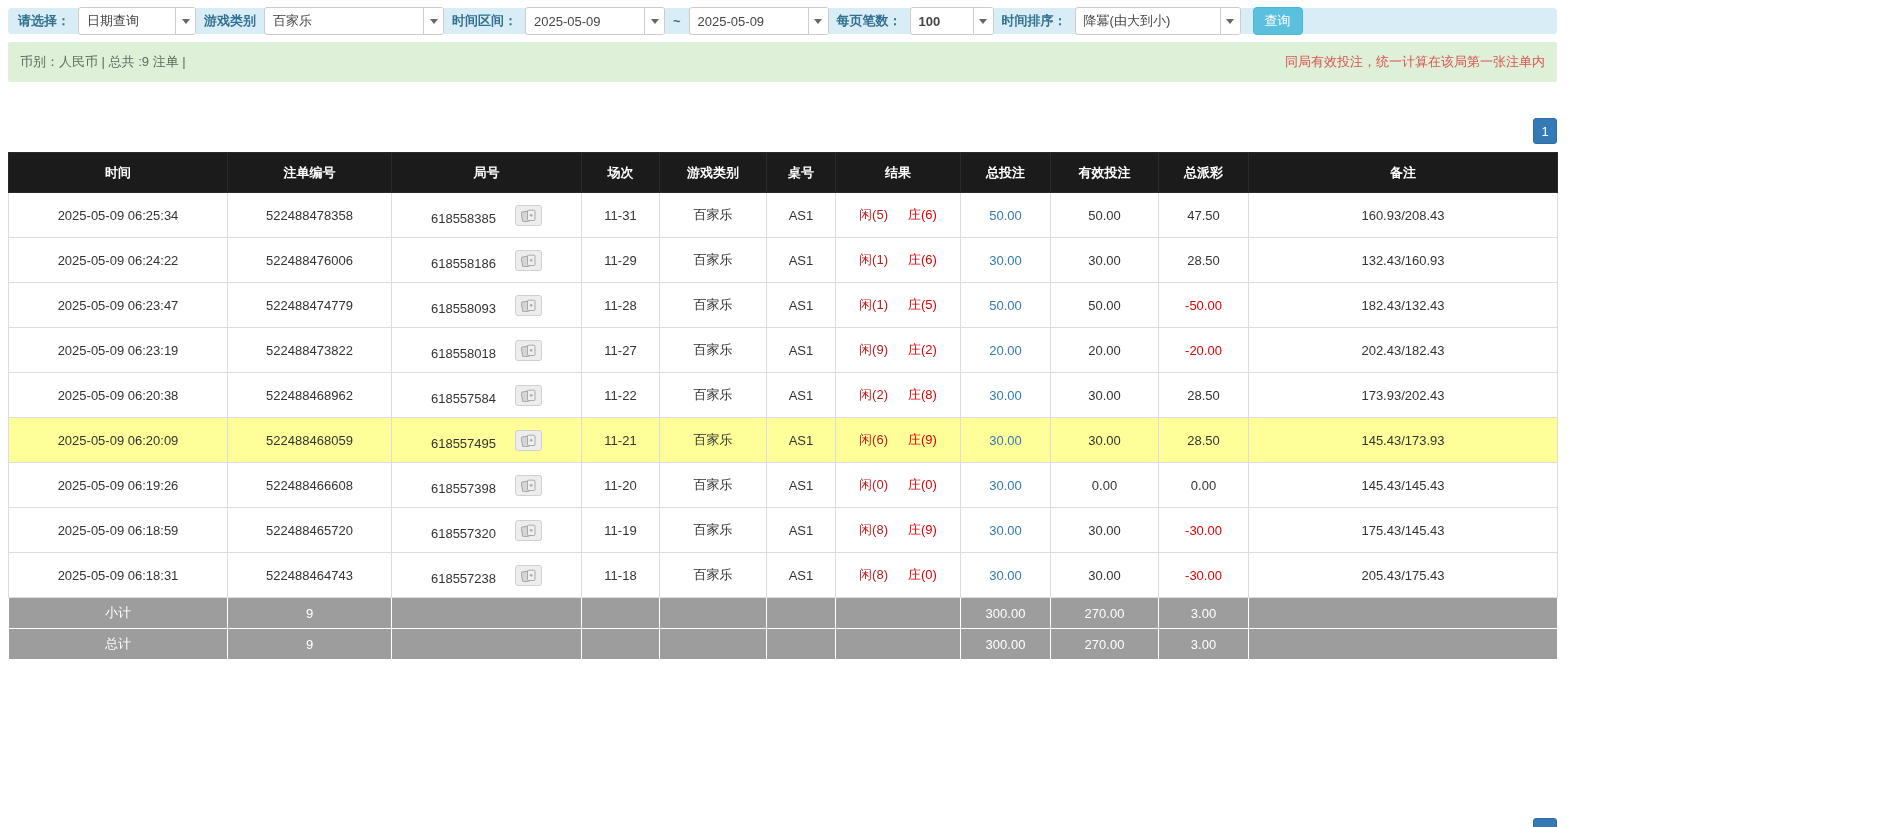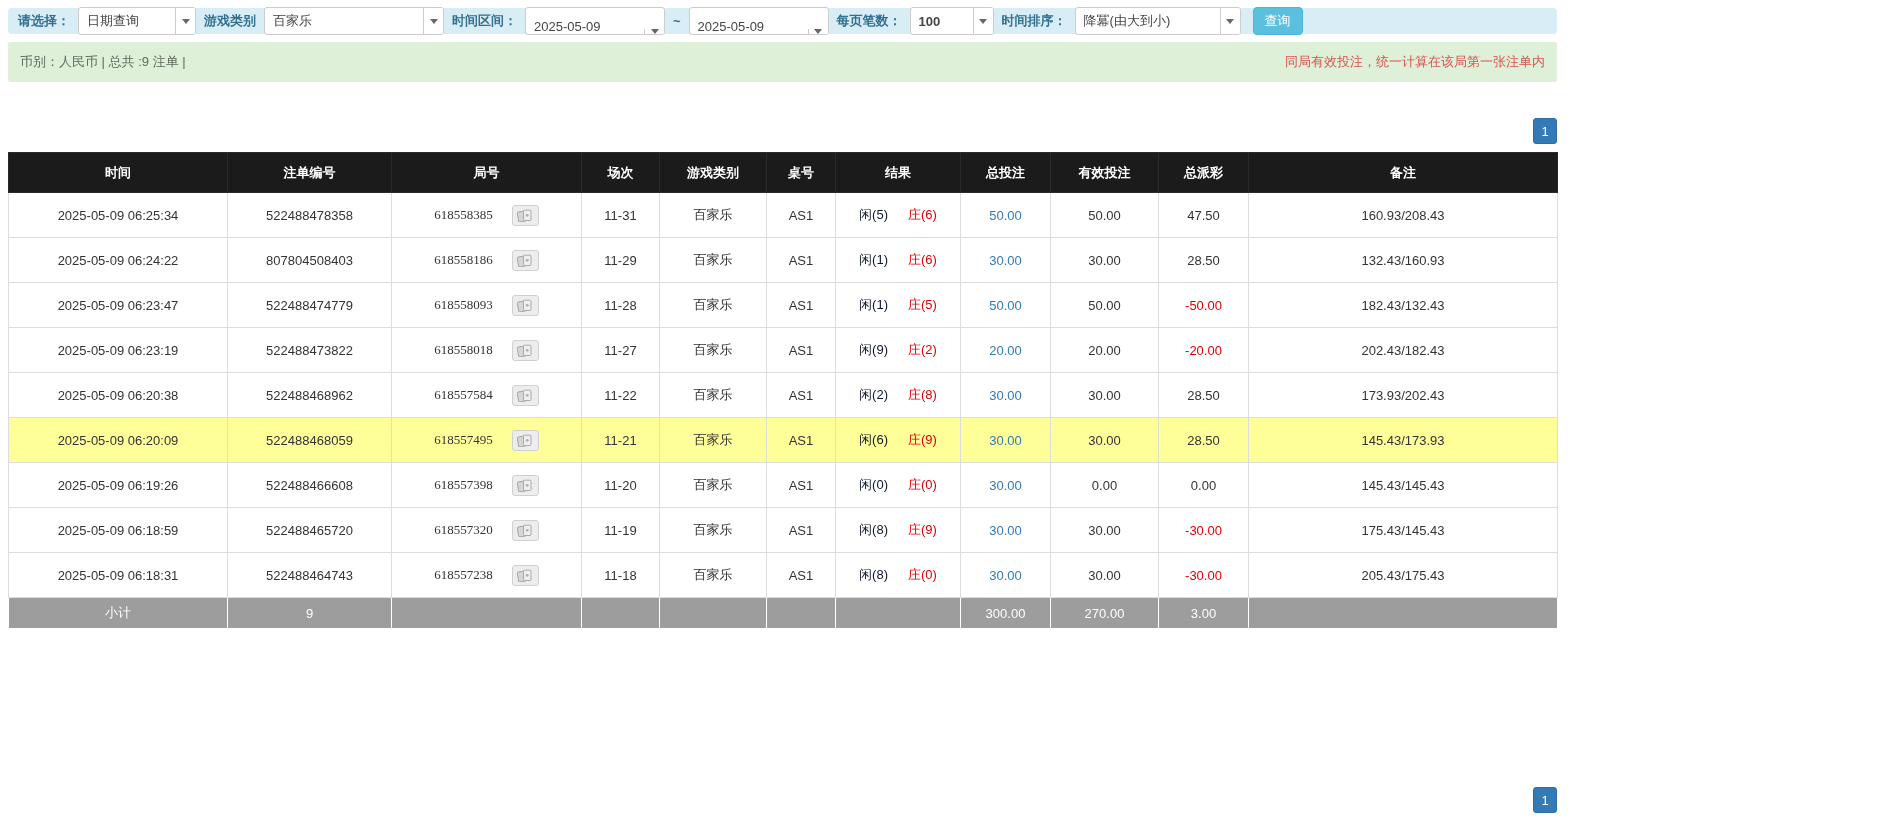--- a/index.html
+++ b/index.html
@@ -14,21 +14,21 @@
   }
   .flabel { color: #31708f; font-weight: bold; white-space: nowrap; }
   .tilde { color: #31708f; font-weight: bold; }
   .select {
     background: #fff; border: 1px solid #ccc; border-radius: 3px; height: 28px;
     display: flex; align-items: stretch; cursor: pointer; overflow: hidden;
   }
   .sel-val { flex: 1; display: flex; align-items: center; padding: 0 8px; color: #444; white-space: nowrap; }
   .caret-box { width: 20px; border-left: 1px solid #ccc; display: flex; align-items: center; justify-content: center; background: #fff; }
   .caret { width: 0; height: 0; border-left: 4px solid transparent; border-right: 4px solid transparent; border-top: 5px solid #666; }
-  .w118 { width: 118px; } .w180 { width: 180px; } .w140 { width: 140px; align-items: flex-end; } .w84 { width: 84px; font-weight: bold; } .w166 { width: 166px; }
+  .w118 { width: 118px; } .w180 { width: 180px; } .w140 { width: 140px; } .w84 { width: 84px; font-weight: bold; } .w166 { width: 166px; }
   .query-btn {
     background: #5bc0de; border: 1px solid #46b8da; color: #fff; border-radius: 4px;
     height: 28px; padding: 0 11px; font-size: 13px; cursor: pointer; margin-left: 4px;
     font-family: inherit;
   }
 
   
   .info-bar {
     background: #dff0d8; margin-top: 8px; border-radius: 2px;
     display: flex; justify-content: space-between; align-items: center; padding: 11px 12px;
@@ -48,27 +48,27 @@
   table { border-collapse: collapse; table-layout: fixed; width: 1549px; }
   thead th {
     background: #1b1b1b; color: #fff; font-weight: bold; font-size: 13px;
     height: 40px; text-align: center; border: 1px solid #2a2a2a;
   }
   tbody td {
     background: #fff; border: 1px solid #ddd; height: 45px;
     text-align: center; font-size: 13px; color: #333; vertical-align: middle;
   }
   tr.highlight td { background: #ffff99; }
-  .round-wrap { display: inline-flex; align-items: center; gap: 19px; font-family: Liberation Serif, serif; }
+  .round-wrap { display: inline-flex; align-items: flex-end; gap: 19px; }
   .icon-btn {
     display: inline-flex; align-items: center; justify-content: center;
     width: 27px; height: 21px; background: #ededed; border: 1px solid #d0d0d0;
     border-radius: 3px; cursor: pointer;
   }
-  .res-player { color: #0f172a; margin-right: 20px; }
+  .res-player { color: #b91c1c; margin-right: 20px; }
   .res-banker { color: #dd0000; }
   .bet-link { color: #337ab7; text-decoration: none; cursor: pointer; }
   .neg { color: #dd0000; }
   tfoot td {
     background: #9d9d9d; color: #fff; height: 31px; text-align: center;
     border: 1px solid #fff; font-size: 13px;
   }
 </style>
 </head>
 <body>
@@ -193,21 +193,21 @@
     </td>
     <td>50.00</td>
     <td>
       <span>47.50</span>
     </td>
     <td>160.93/208.43</td>
   </tr>
 
   <tr>
     <td>2025-05-09 06:24:22</td>
-    <td>807804508403</td>
+    <td>522488476006</td>
     <td>
       <span class="round-wrap">
         <span>618558186</span>
         <span class="icon-btn">
           <svg width="16" height="13" viewBox="0 0 16 13">
             <g transform="rotate(-10 5 8)">
               <rect x="1" y="2.5" width="7.5" height="10" rx="1" fill="#d6d6d6" stroke="#9a9a9a" stroke-width="0.8"></rect>
             </g>
             <rect x="6.5" y="1.2" width="7.5" height="10.3" rx="1" fill="#efefef" stroke="#9a9a9a" stroke-width="0.8"></rect>
             <circle cx="10.2" cy="6.3" r="1.4" fill="#b0b0b0"></circle>
@@ -469,20 +469,33 @@
         <td></td>
         <td></td>
         <td></td>
         <td></td>
         <td></td>
         <td>300.00</td>
         <td>270.00</td>
         <td>3.00</td>
         <td></td>
       </tr>
+      <tr>
+        <td>总计</td>
+        <td>9</td>
+        <td></td>
+        <td></td>
+        <td></td>
+        <td></td>
+        <td></td>
+        <td>300.00</td>
+        <td>270.00</td>
+        <td>3.00</td>
+        <td></td>
+      </tr>
     </tfoot>
   </table>
 
   <div class="pagi-bottom">
     <button class="page-btn">1</button>
   </div>
 
 </div>
 
 </body></html>

